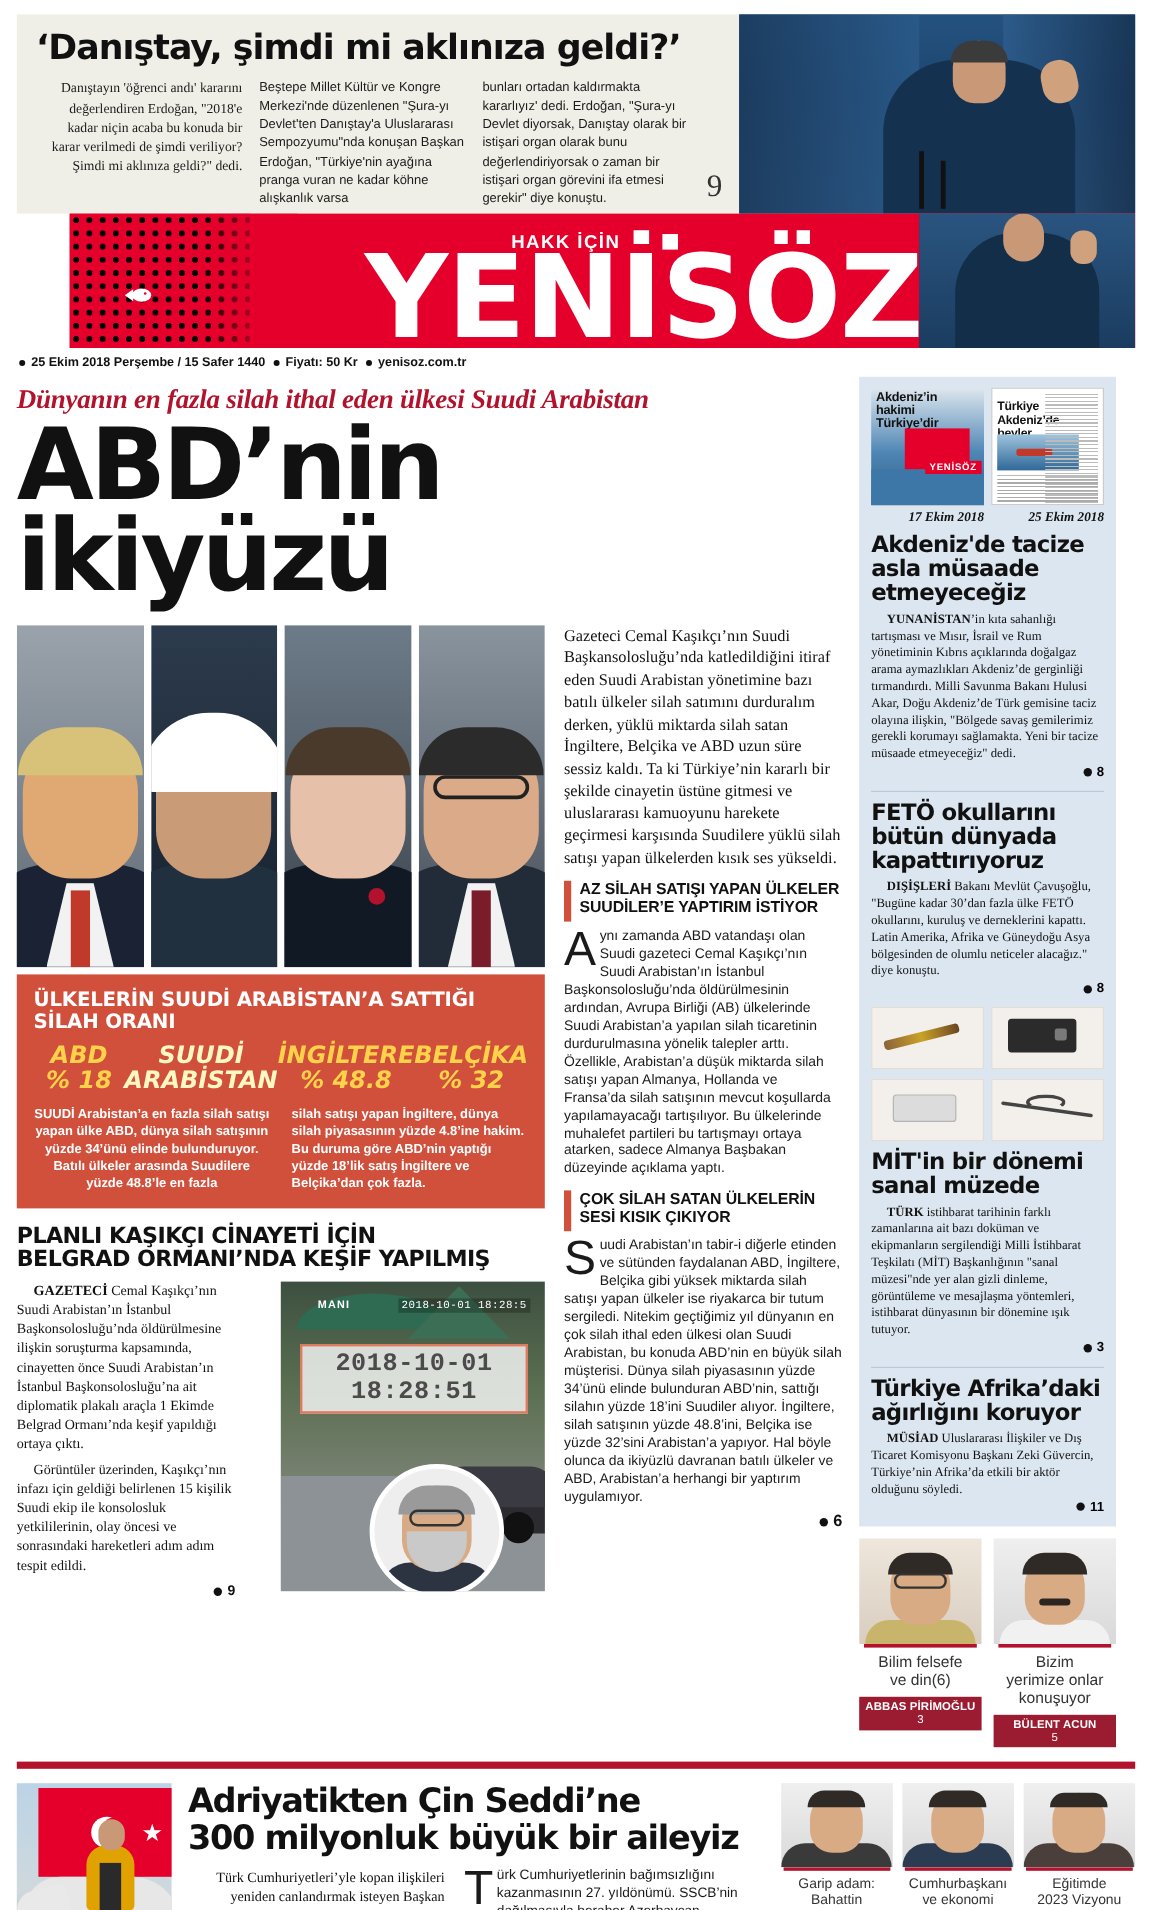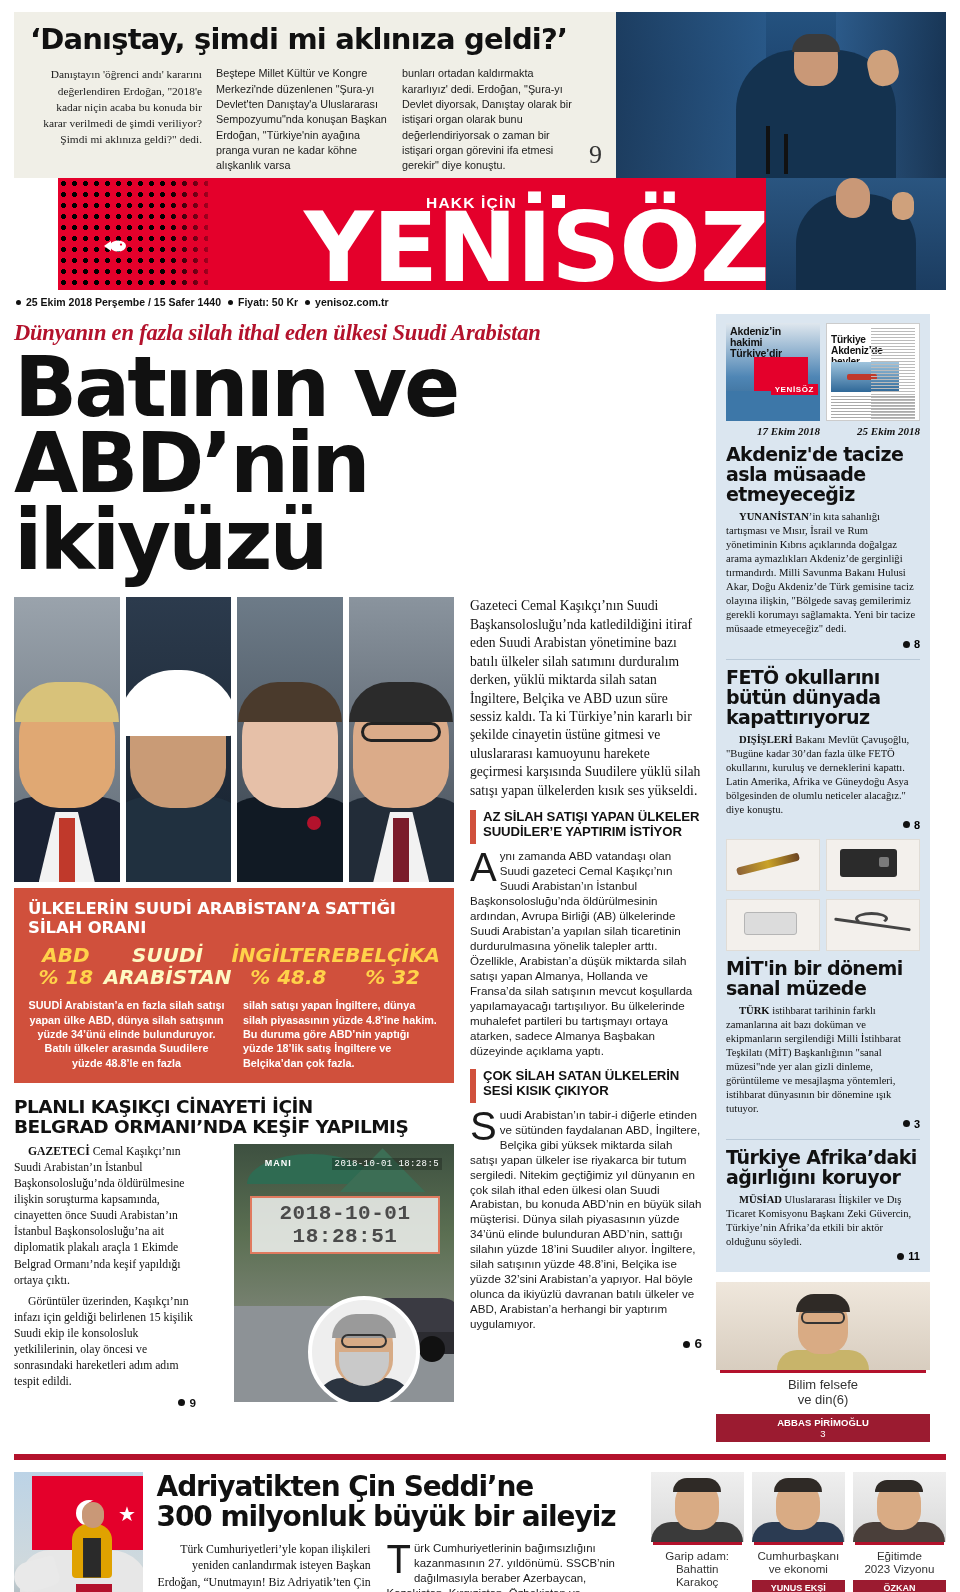--- a/index.html
+++ b/index.html
@@ -355,21 +355,20 @@
       <span>Fiyatı: 50 Kr</span>
     <span class="dot" style="margin-left:7px;"></span>
       <span>yenisoz.com.tr</span>
   </div>
 
   <div class="main">
 
     <div class="left">
       <div class="kicker">Dünyanın en fazla silah ithal eden ülkesi Suudi Arabistan</div>
       <div class="bighead">
-        <div>Batının ve</div>
         <div>ABD’nin ikiyüzü</div>
       </div>
 
       <div class="below">
 
         <div class="photos-col">
           <div class="faces">
             <div class="face f1">
               <div class="f-bg"></div>
                 <div class="f-body"></div>
@@ -626,20 +625,39 @@
           <div class="col-rule"></div>
           <div class="col-title">
             <span>Bilim felsefe</span><br>
             <span>ve din(6)</span>
           </div>
           <div class="col-name">
             <span style="display:block;font-weight:700;">ABBAS PİRİMOĞLU</span>
             <span>3</span>
           </div>
         </div>
+        <div class="col-card">
+          <div class="col-face">
+            <div class="cf-bg b2"></div>
+              <div class="cf-body w"></div>
+              <div class="cf-head"></div>
+            <div class="cf-hair"></div>
+              <div class="cf-must"></div>
+          </div>
+          <div class="col-rule"></div>
+          <div class="col-title">
+            <span>Bizim</span><br>
+            <span>yerimize onlar</span><br>
+            <span>konuşuyor</span>
+          </div>
+          <div class="col-name">
+            <span style="display:block;font-weight:700;">BÜLENT ACUN</span>
+            <span>5</span>
+          </div>
+        </div>
       </div>
     </div>
   </div>
 
   <div class="bottom-rule"></div>
 
   <div class="bottom">
     <div class="b-photo">
       <div class="b-flag">
           <div class="b-moon"></div>

